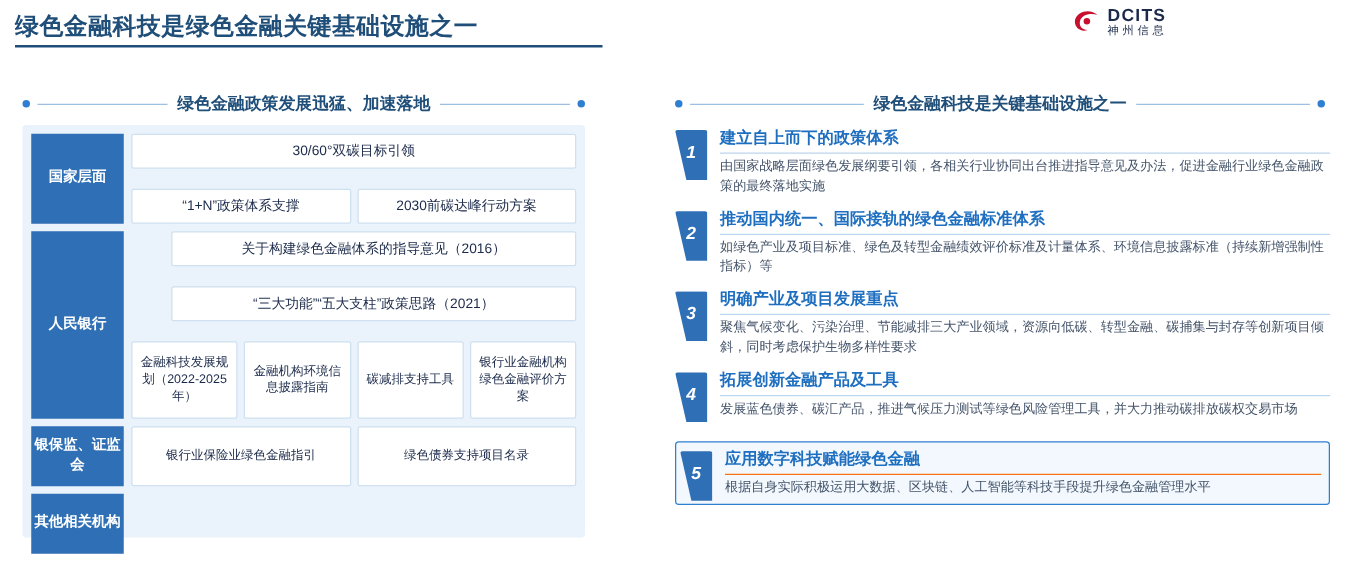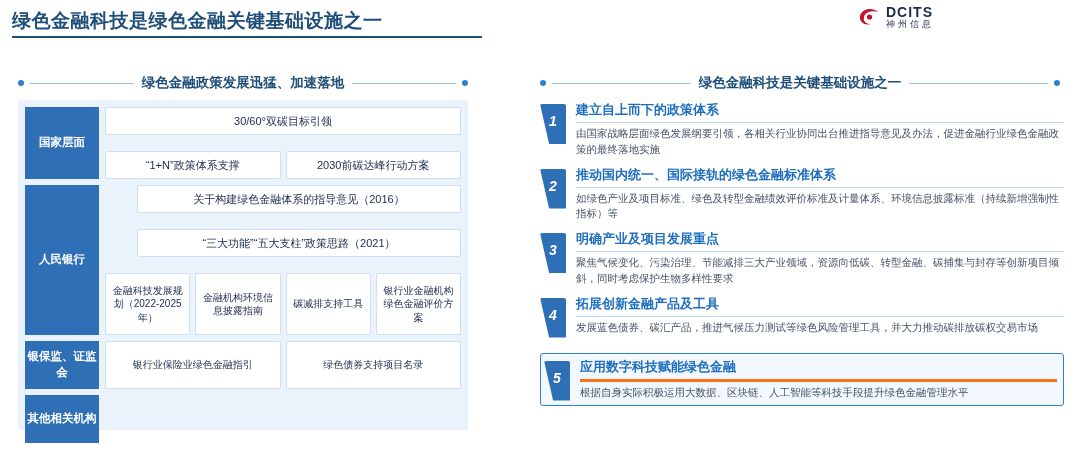--- a/index.html
+++ b/index.html
@@ -213,21 +213,21 @@
     color: #44546a;
     line-height: 1.5;
   }
   #item-5 {
     border: 1.5px solid #2f7fd1;
     border-radius: 3px;
     background: #f2f8fe;
     padding: 3px 6px 5px 3px;
     min-height: 48px;
   }
-  #item-5 .item-title { border-bottom: 3px solid #f97316; }
+  #item-5 .item-title { border-bottom: 1px solid #f97316; }
 </style>
 </head>
 <body>
 
 <div id="header">
   <div id="page-title">绿色金融科技是绿色金融关键基础设施之一</div>
   <div id="title-rule"></div>
   <div id="logo-area">
     <div id="logo-mark">
       <svg width="24" height="24" viewBox="0 0 24 24">

